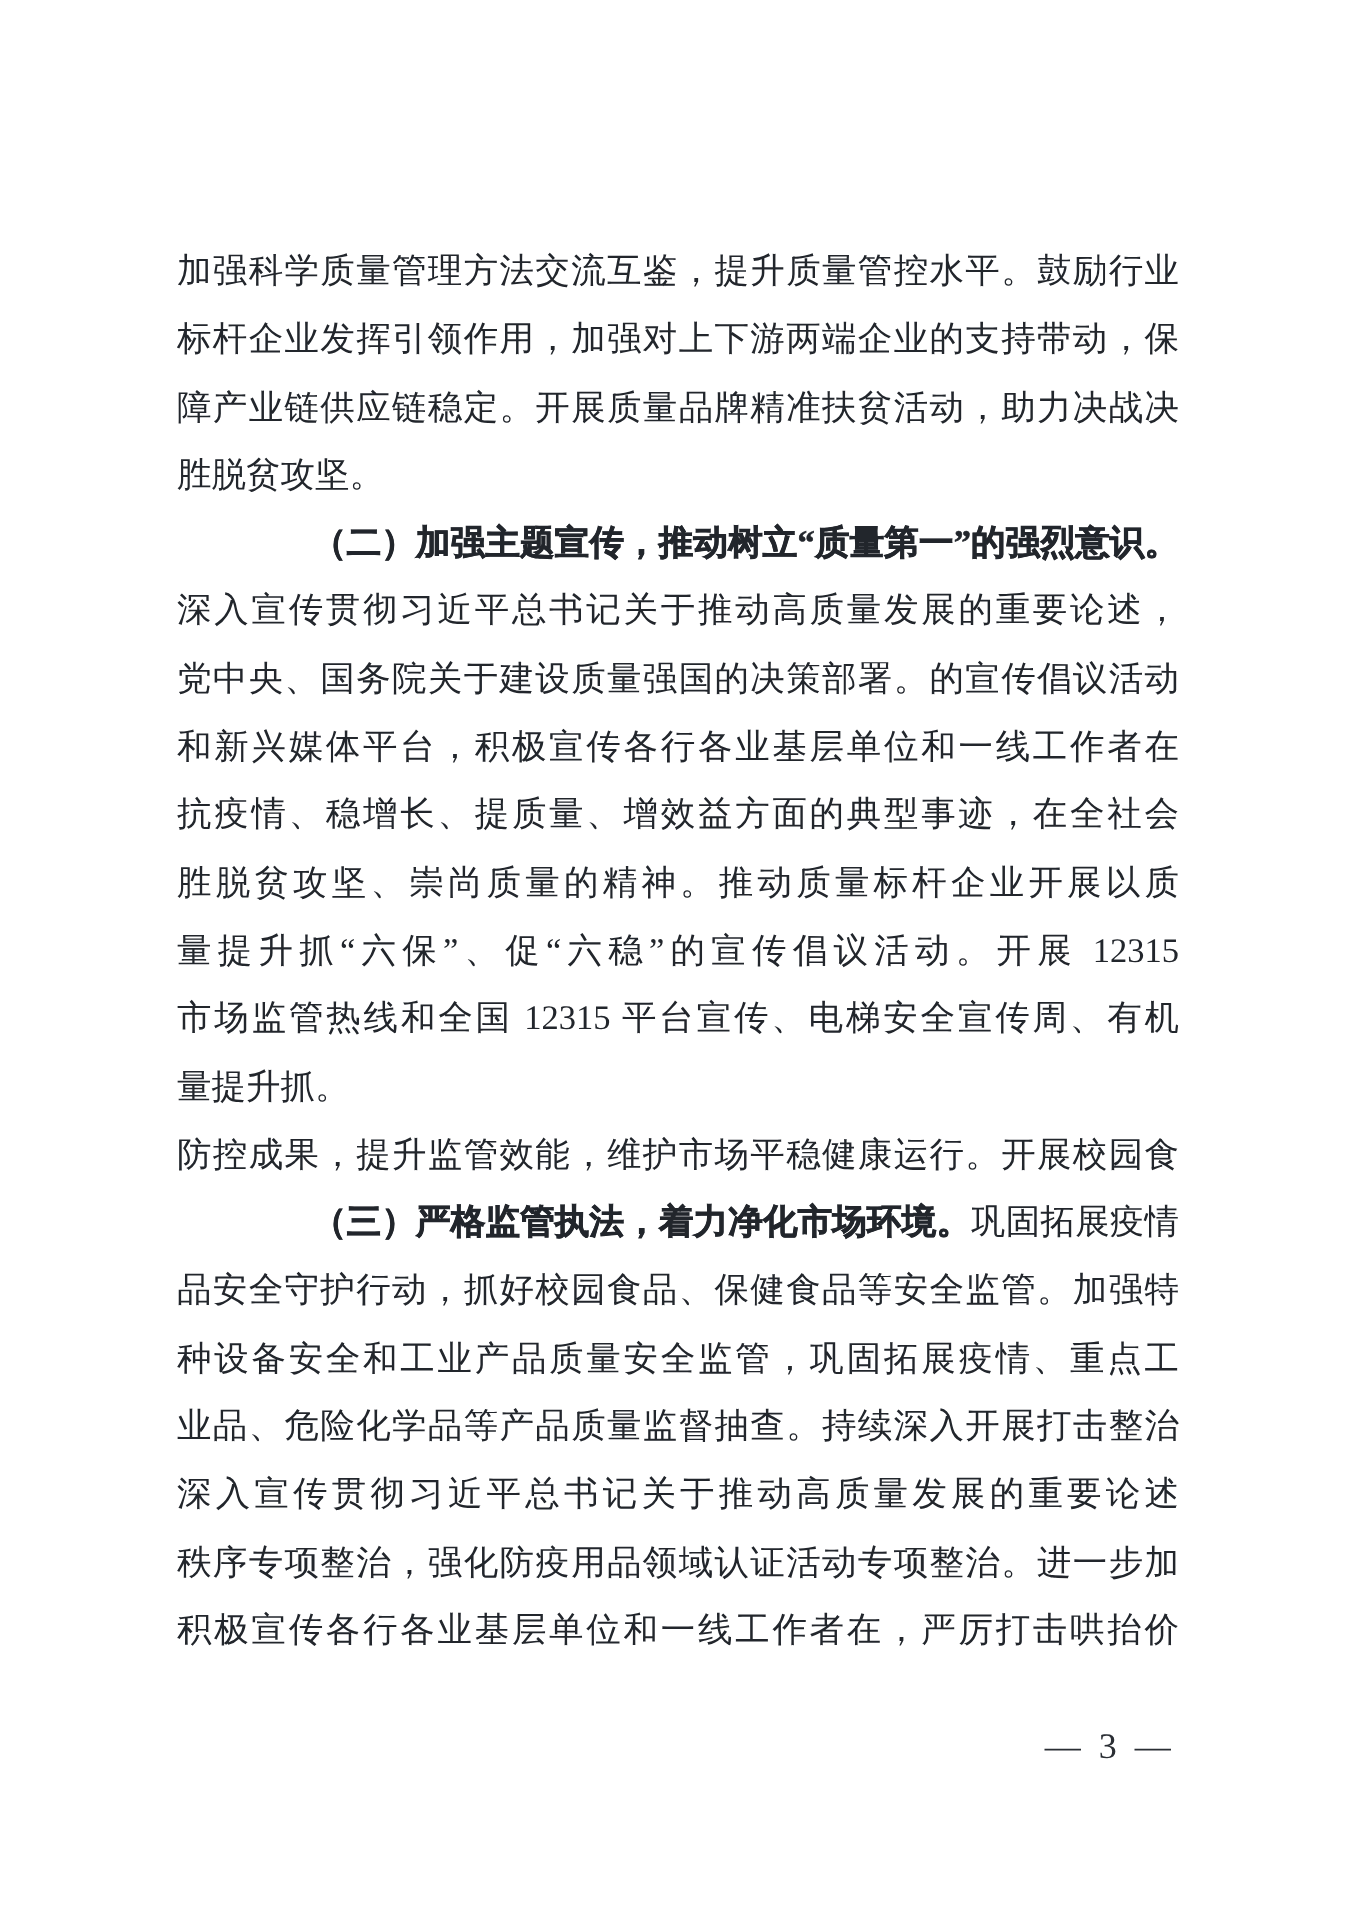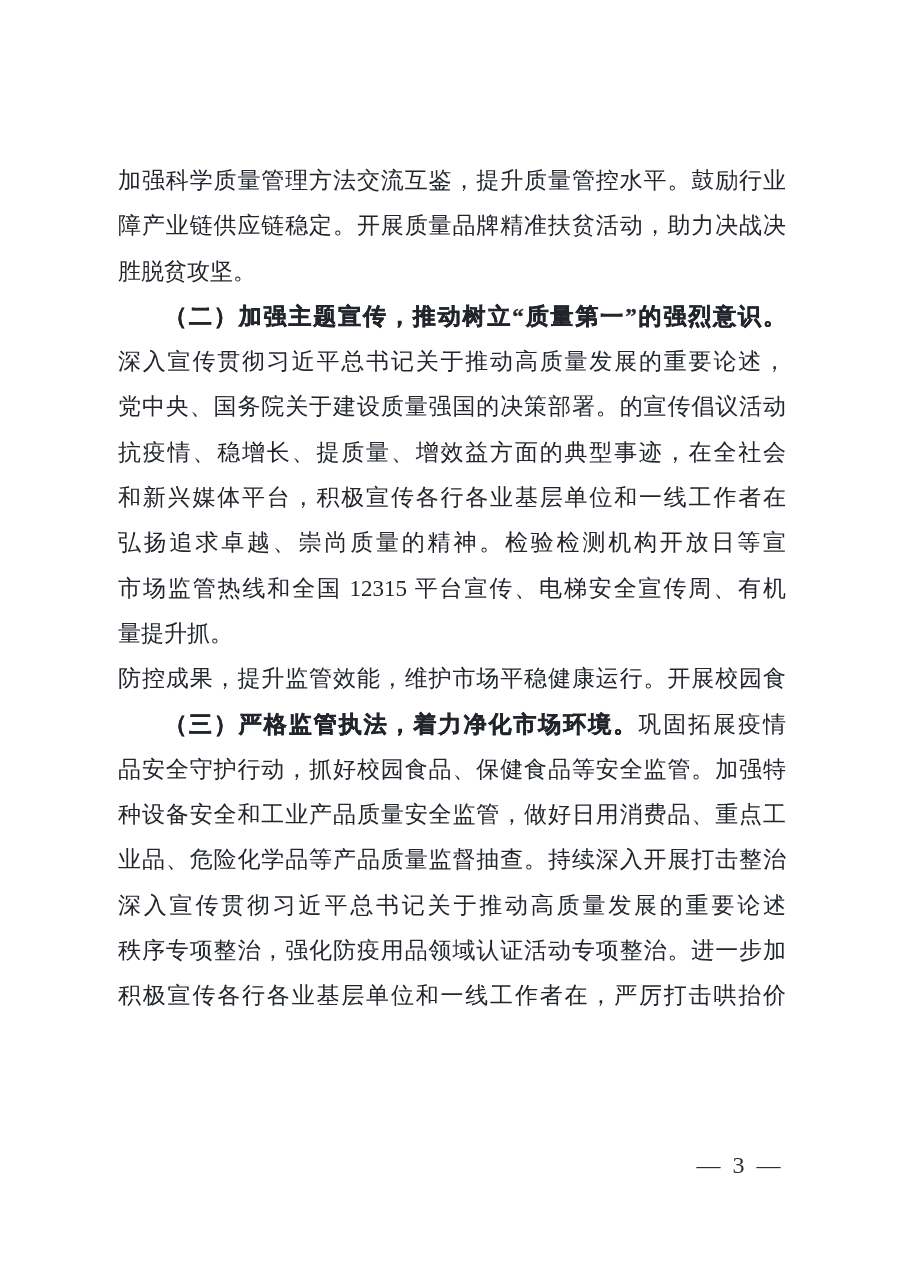--- a/index.html
+++ b/index.html
@@ -29,52 +29,55 @@
   }
   .line.last {
     text-align: center;
     text-align-last: left;
   }
   .line.indent {
     text-indent: 2em;
   }
   .seg.bold {
     font-weight: 700;
+    margin-left: 44px;
     -webkit-text-stroke: 0.4px #22262c;
   }
   .page-number {
     position: absolute;
     left: 660px;
     top: 1152px;
     width: 160px;
     font-size: 24px;
     letter-spacing: 3px;
     text-align: center;
     color: #2a2e34;
   }
 </style>
 </head>
 <body>
 
 <div class="page">
   <div class="text-block" id="text-block">
       <div class="line"><span class="seg">加强科学质量管理方法交流互鉴，提升质量管控水平。鼓励行业</span></div>
+      <div class="line"><span class="seg">标杆企业发挥引领作用，加强对上下游两端企业的支持带动，保</span></div>
       <div class="line"><span class="seg">障产业链供应链稳定。开展质量品牌精准扶贫活动，助力决战决</span></div>
       <div class="line last"><span class="seg">胜脱贫攻坚。</span></div>
       <div class="line indent"><span class="seg bold">（二）加强主题宣传，推动树立“质量第一”的强烈意识。</span></div>
       <div class="line"><span class="seg">深入宣传贯彻习近平总书记关于推动高质量发展的重要论述，</span></div>
       <div class="line"><span class="seg">党中央、国务院关于建设质量强国的决策部署。的宣传倡议活动</span></div>
+      <div class="line"><span class="seg">和新兴媒体平台，积极宣传各行各业基层单位和一线工作者在</span></div>
       <div class="line"><span class="seg">抗疫情、稳增长、提质量、增效益方面的典型事迹，在全社会</span></div>
-      <div class="line"><span class="seg">和新兴媒体平台，积极宣传各行各业基层单位和一线工作者在</span></div>
-      <div class="line"><span class="seg">弘扬追求卓越、崇尚质量的精神。检验检测机构开放日等宣</span></div>
+      <div class="line"><span class="seg">胜脱贫攻坚、崇尚质量的精神。推动质量标杆企业开展以质</span></div>
+      <div class="line"><span class="seg">量提升抓“六保”、促“六稳”的宣传倡议活动。开展 12315</span></div>
       <div class="line"><span class="seg">市场监管热线和全国 12315 平台宣传、电梯安全宣传周、有机</span></div>
       <div class="line last"><span class="seg">量提升抓。</span></div>
       <div class="line"><span class="seg">防控成果，提升监管效能，维护市场平稳健康运行。开展校园食</span></div>
       <div class="line indent"><span class="seg bold">（三）严格监管执法，着力净化市场环境。</span><span class="seg">巩固拓展疫情</span></div>
       <div class="line"><span class="seg">品安全守护行动，抓好校园食品、保健食品等安全监管。加强特</span></div>
-      <div class="line"><span class="seg">种设备安全和工业产品质量安全监管，做好日用消费品、重点工</span></div>
+      <div class="line"><span class="seg">种设备安全和工业产品质量安全监管，巩固拓展疫情、重点工</span></div>
       <div class="line"><span class="seg">业品、危险化学品等产品质量监督抽查。持续深入开展打击整治</span></div>
       <div class="line"><span class="seg">深入宣传贯彻习近平总书记关于推动高质量发展的重要论述</span></div>
       <div class="line"><span class="seg">秩序专项整治，强化防疫用品领域认证活动专项整治。进一步加</span></div>
       <div class="line"><span class="seg">积极宣传各行各业基层单位和一线工作者在，严厉打击哄抬价</span></div>
     </div>
   <div class="page-number">— 3 —</div>
 </div>
 
 </body></html>

